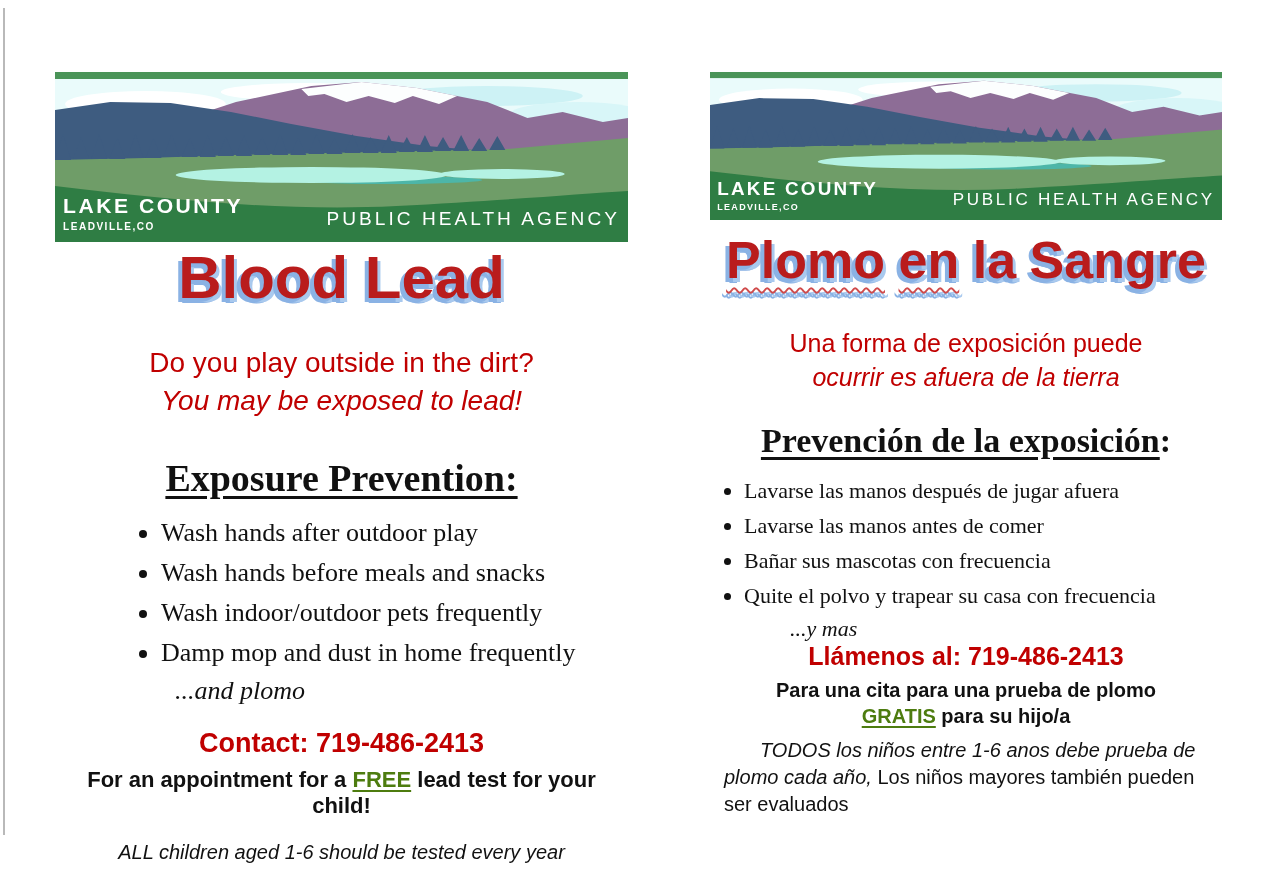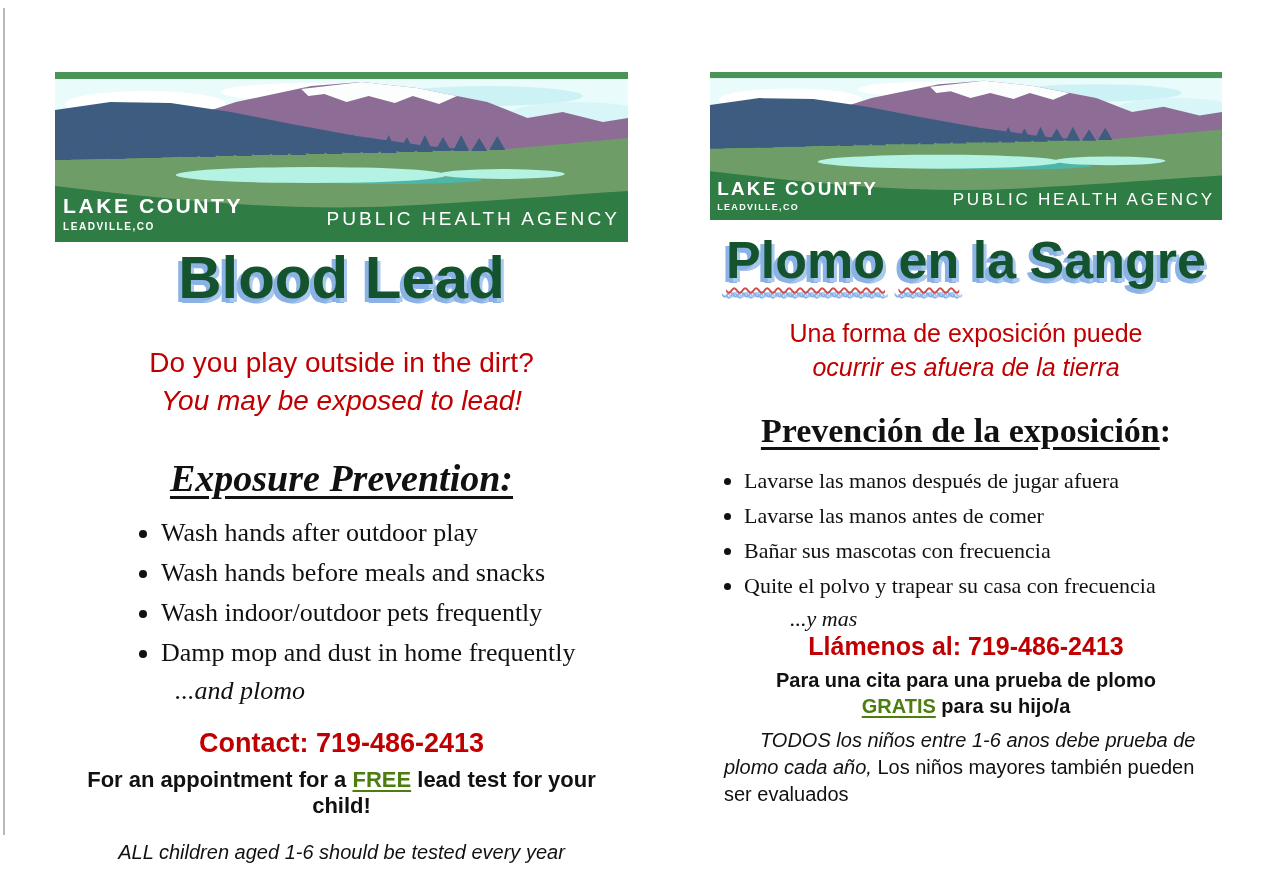--- a/index.html
+++ b/index.html
@@ -10,38 +10,38 @@
   .panel{position:absolute;top:72px;}
   .panel-en{left:55px;width:573px;}
   .panel-es{left:710px;width:512px;}
 
   .logo-en{width:573px;height:170px;display:block;}
   .logo-es{width:512px;height:148px;display:block;}
 
   .center{text-align:center;}
 
   
-  .big-title{font-weight:bold;color:#14532d;letter-spacing:0px;}
+  .big-title{font-weight:bold;color:#b91c1c;letter-spacing:0px;}
   .title-en{font-size:60px;line-height:64px;margin-top:4px;}
   .title-es{font-size:52px;line-height:60px;margin-top:10px;}
   .tw{display:inline;margin-right:0.26em;}
   .tw:last-child{margin-right:0;}
   .ts{text-shadow:-4px 4px 0 #8ab2e4, 3px 4px 0 #a9c9ee, 0 5px 0 #8ab2e4;}
   .misspelled{text-decoration-line:underline;text-decoration-style:wavy;
               text-decoration-color:#d04a4a;text-decoration-thickness:2px;
               text-underline-offset:9px;}
 
   .red{color:#c00000;}
   .tagline-en{font-size:28px;line-height:38px;margin-top:34px;}
-  .tagline-es{font-size:25px;line-height:34px;margin-top:26px;}
+  .tagline-es{font-size:25px;line-height:34px;margin-top:36px;}
   .it{font-style:italic;}
 
   .serif{font-family:"Liberation Serif","DejaVu Serif",serif;}
   .sec-heading{font-weight:bold;color:#111;}
-  .sec-heading-en{font-size:38px;margin-top:36px;font-style:italic;}
+  .sec-heading-en{font-size:38px;margin-top:36px;}
   .sec-heading-es{font-size:34px;margin-top:28px;text-align:center;}
   .u-heavy{text-decoration:underline;text-decoration-thickness:3px;text-underline-offset:5px;}
 
   ul.bullets{margin:16px 0 0 0;color:#111;}
   ul.bullets li{margin:6px;}
   .bullets-en{padding-left:100px;font-size:26px;line-height:34px;}
   .bullets-es{padding-left:28px;font-size:22px;line-height:29px;}
   .more-line{color:#111;}
   .more-en{font-size:26px;margin:2px 0 0 120px;}
   .more-es{font-size:22px;margin:2px 0 0 80px;}

